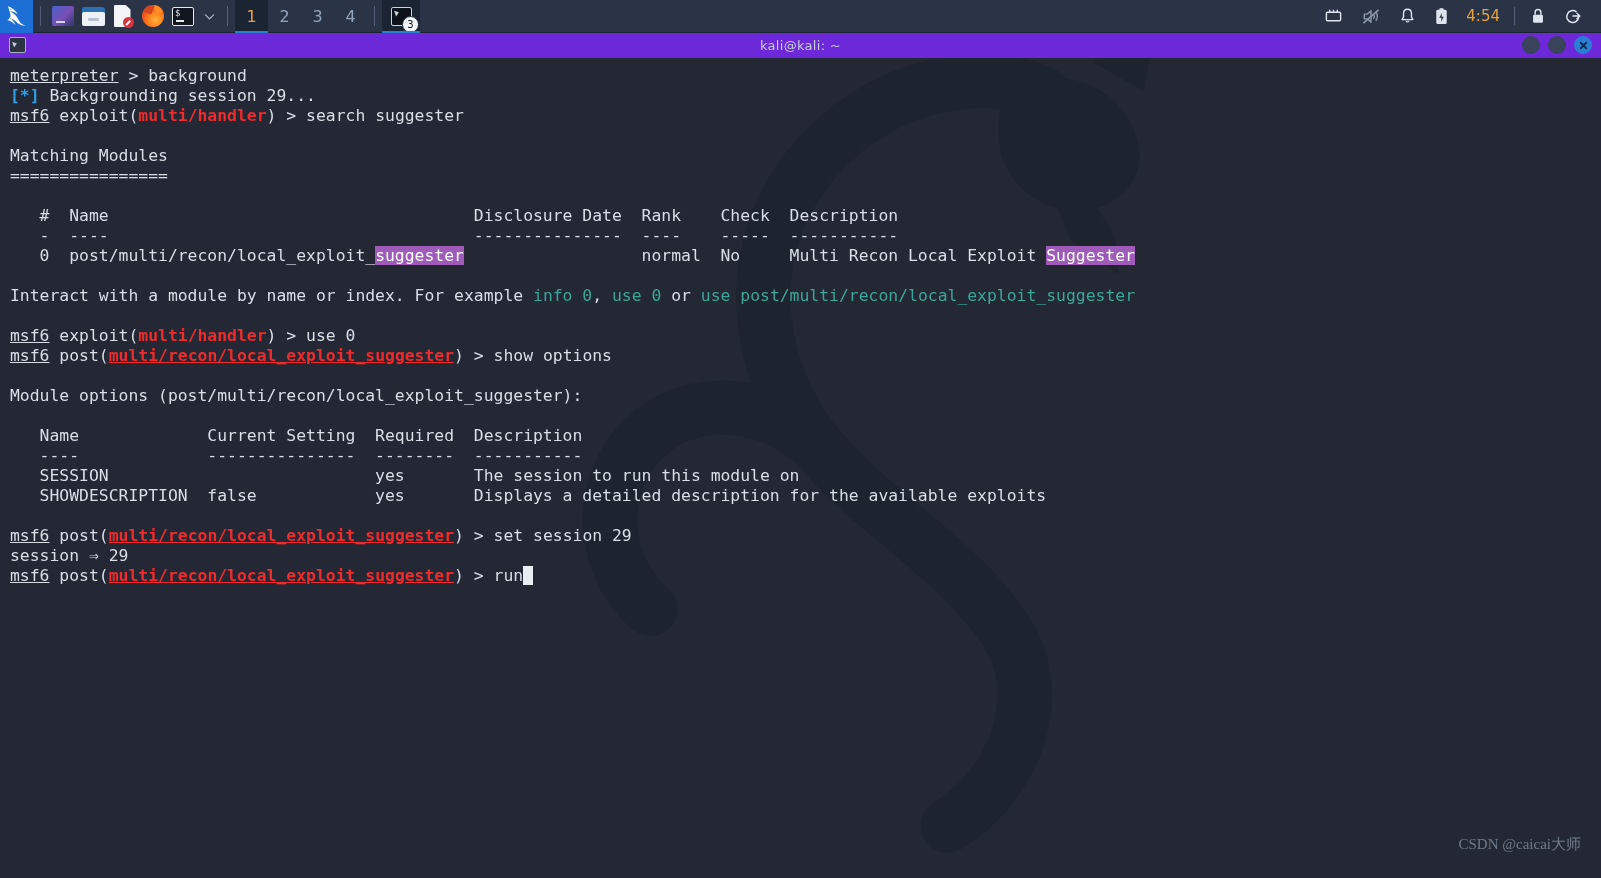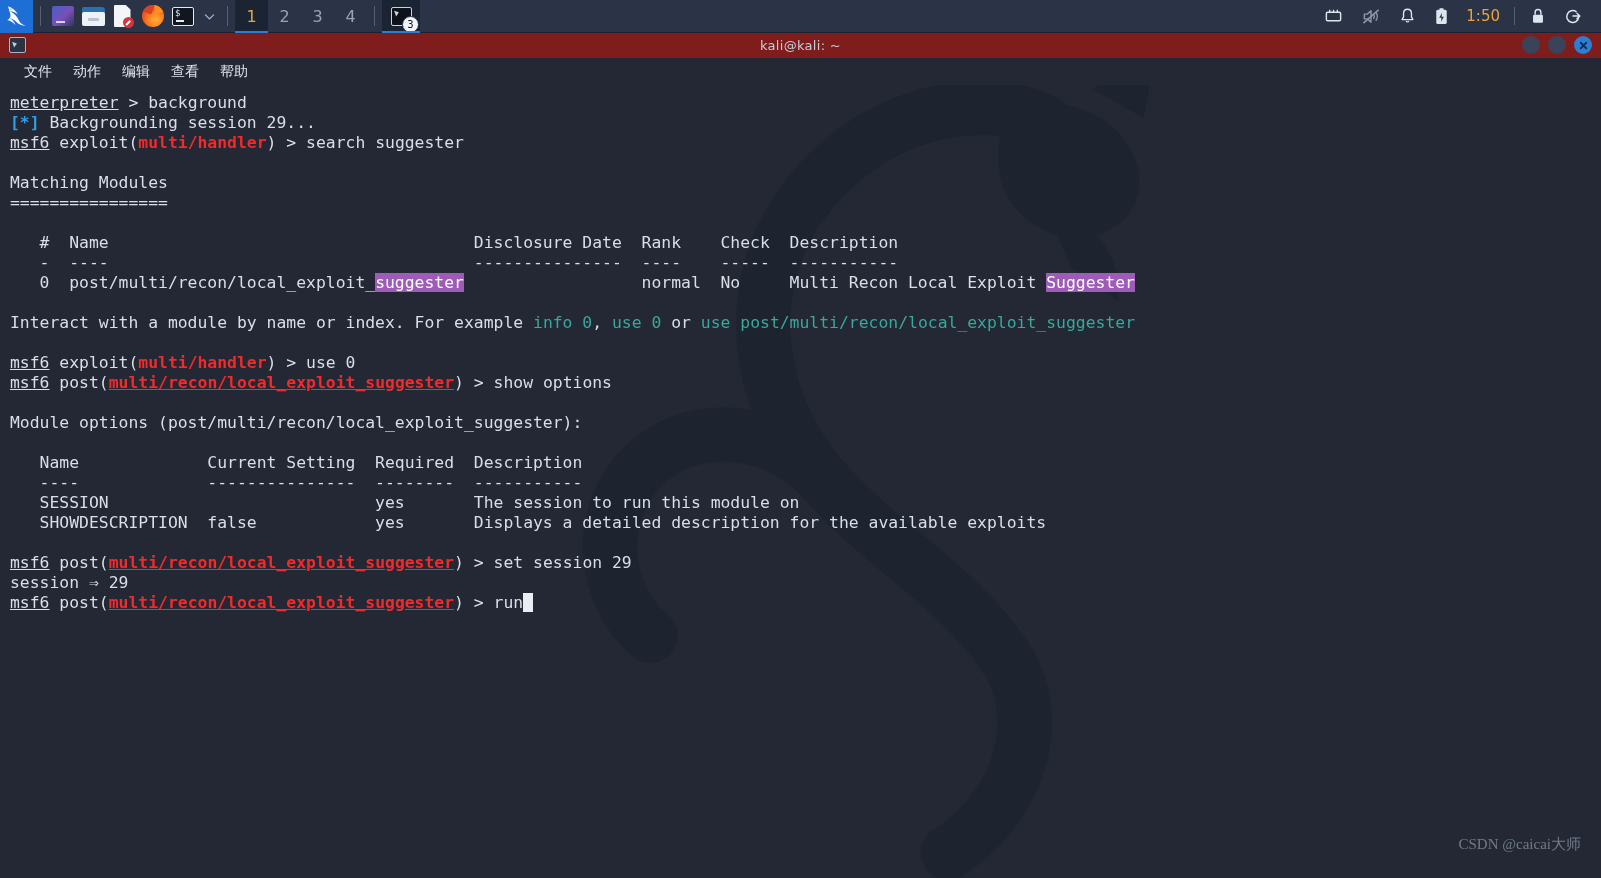--- a/index.html
+++ b/index.html
@@ -85,21 +85,21 @@
   .clock{color:#e8a33d;font-size:15px;font-family:"DejaVu Sans","Liberation Sans",sans-serif;padding:0 8px;}
   .tr-sep{width:1px;height:18px;background:#54607a;margin:0 6px;}
 
   
   #window{
     position:absolute;left:0;top:33px;width:1601px;height:845px;
     background:#232834;
     display:flex;flex-direction:column;
   }
   #titlebar{
-    height:25px;position:relative;background:#7f1d1d;display:flex;align-items:center;
+    height:25px;position:relative;background:#6d28d9;display:flex;align-items:center;
     flex:none;
   }
   .tb-winicon{
     position:absolute;left:9px;top:4px;width:17px;height:16px;
     border:1.3px solid #aab4c4;border-radius:2px;background:#2b3342;box-sizing:border-box;
   }
   .tb-winicon:after{content:"";position:absolute;left:3px;top:3px;width:0;height:0;
     border-left:4px solid #c2cad8;border-top:3px solid transparent;border-bottom:3px solid transparent;transform:rotate(-18deg);}
   .win-title{
     width:100%;text-align:center;color:#c5cddb;font-size:13px;
@@ -250,21 +250,21 @@
         <path d="M7.3 15.6 Q9 17.6 10.7 15.6" fill="none" stroke="#dfe5ee" stroke-width="1.4"></path>
       </svg>
     </div>
     <div class="tr-item">
       <svg width="15" height="19" viewBox="0 0 14 20">
         <rect x="1.5" y="3" width="11" height="15" rx="1.6" fill="#dfe5ee"></rect>
         <rect x="4.8" y="1.2" width="4.4" height="2" rx="0.7" fill="#dfe5ee"></rect>
         <path d="M7.6 6 L4.6 11.2 H7 L6.4 15.6 L9.6 10.2 H7.1 Z" fill="#2b3446"></path>
       </svg>
     </div>
-    <div class="clock">1:50</div>
+    <div class="clock">4:54</div>
     <div class="tr-sep"></div>
     <div class="tr-item">
       <svg width="16" height="18" viewBox="0 0 16 20">
         <rect x="2.5" y="8.5" width="11" height="9" rx="1.4" fill="#dfe5ee"></rect>
         <path d="M4.8 8.5 V6 a3.2 3.2 0 0 1 6.4 0 V8.5" fill="none" stroke="#dfe5ee" stroke-width="1.6"></path>
       </svg>
     </div>
     <div class="tr-item">
       <svg width="18" height="18" viewBox="0 0 20 20">
         <path d="M13.5 5.2 A6.6 6.6 0 1 0 16.3 11" fill="none" stroke="#dfe5ee" stroke-width="1.6" stroke-linecap="round"></path>
@@ -283,27 +283,20 @@
       <div class="wb"></div>
       <div class="wb"></div>
       <div class="wb close">
         <svg viewBox="0 0 12 12">
             <path d="M3 3 L9 9 M9 3 L3 9" stroke="#0e2d52" stroke-width="2" stroke-linecap="round"></path>
           </svg>
       </div>
     </div>
   </div>
 
-  <div id="menubar">
-    <div class="menu-item">文件</div>
-    <div class="menu-item">动作</div>
-    <div class="menu-item">编辑</div>
-    <div class="menu-item">查看</div>
-    <div class="menu-item">帮助</div>
-  </div>
 
   <div id="term-wrap">
 
     <div id="dragon">
       <svg viewBox="0 0 600 560" xmlns="http://www.w3.org/2000/svg">
         <g fill="none" stroke="#1b212c" stroke-width="34" stroke-linecap="round">
           <path d="M470 60 C430 40 360 55 320 110 C280 165 292 235 330 280 C368 325 420 350 450 400"></path>
           <path d="M330 280 C300 250 250 245 220 275 C190 305 195 355 225 380"></path>
           <path d="M450 400 C470 440 450 490 410 515"></path>
         </g>

